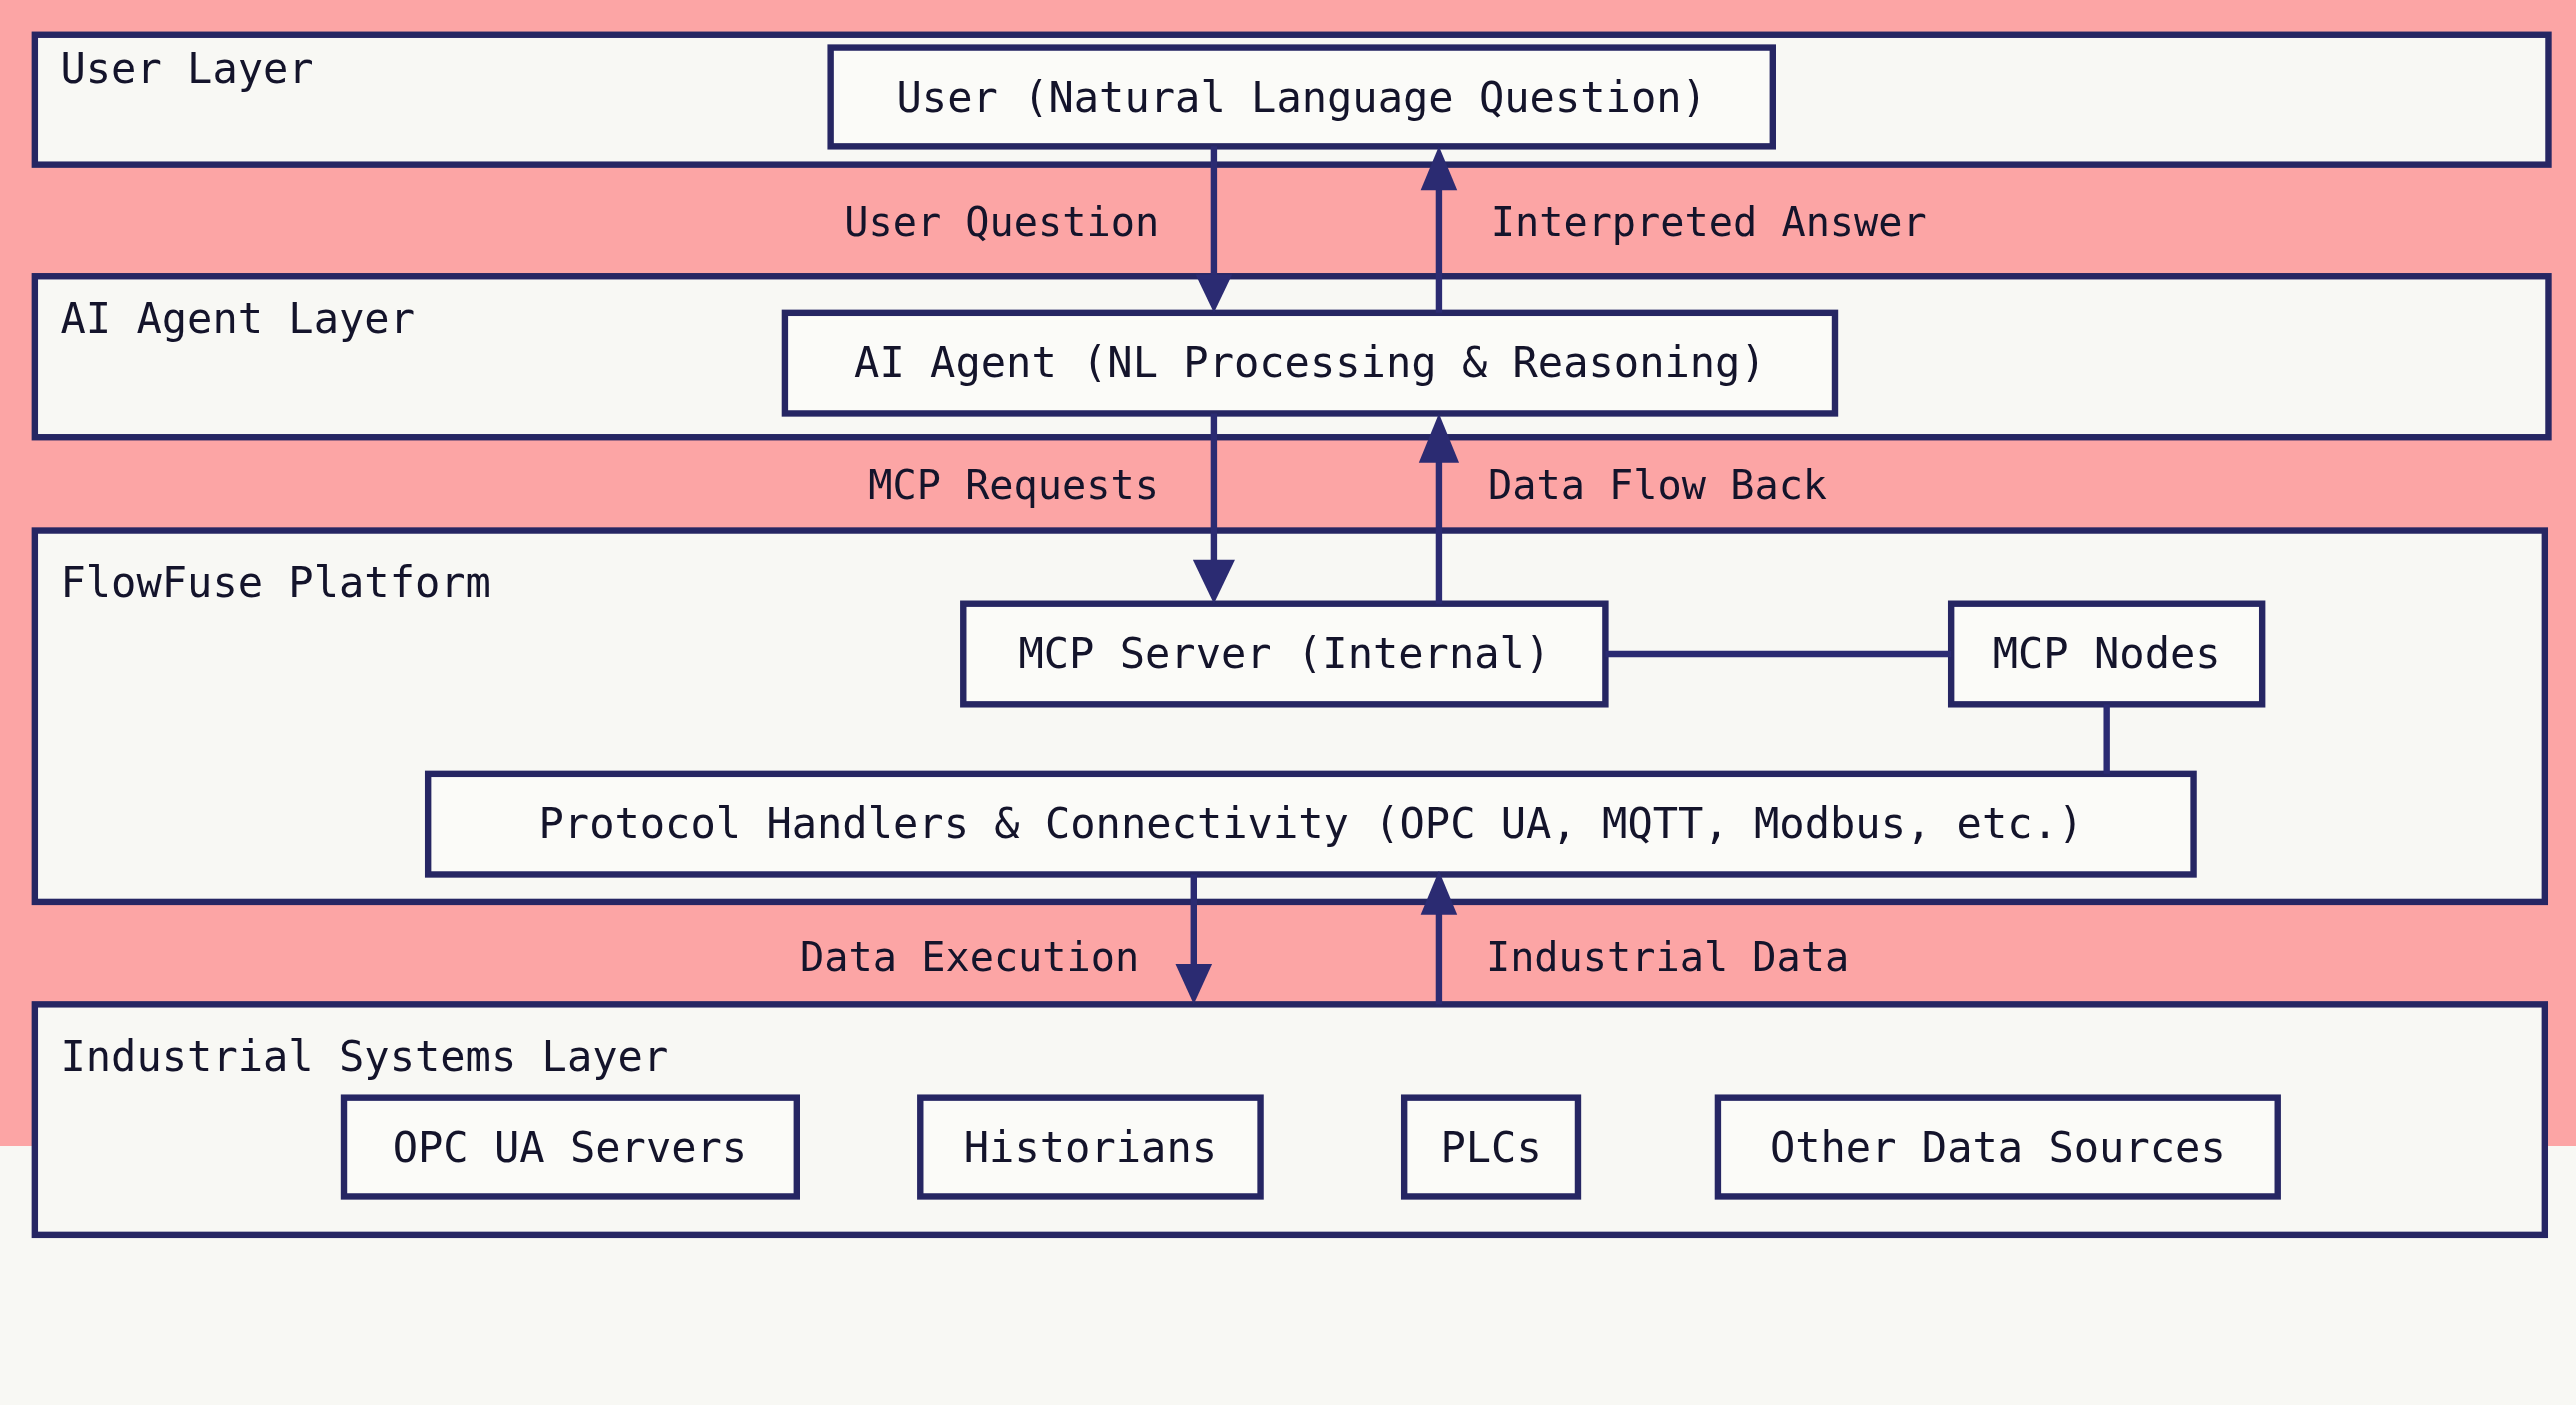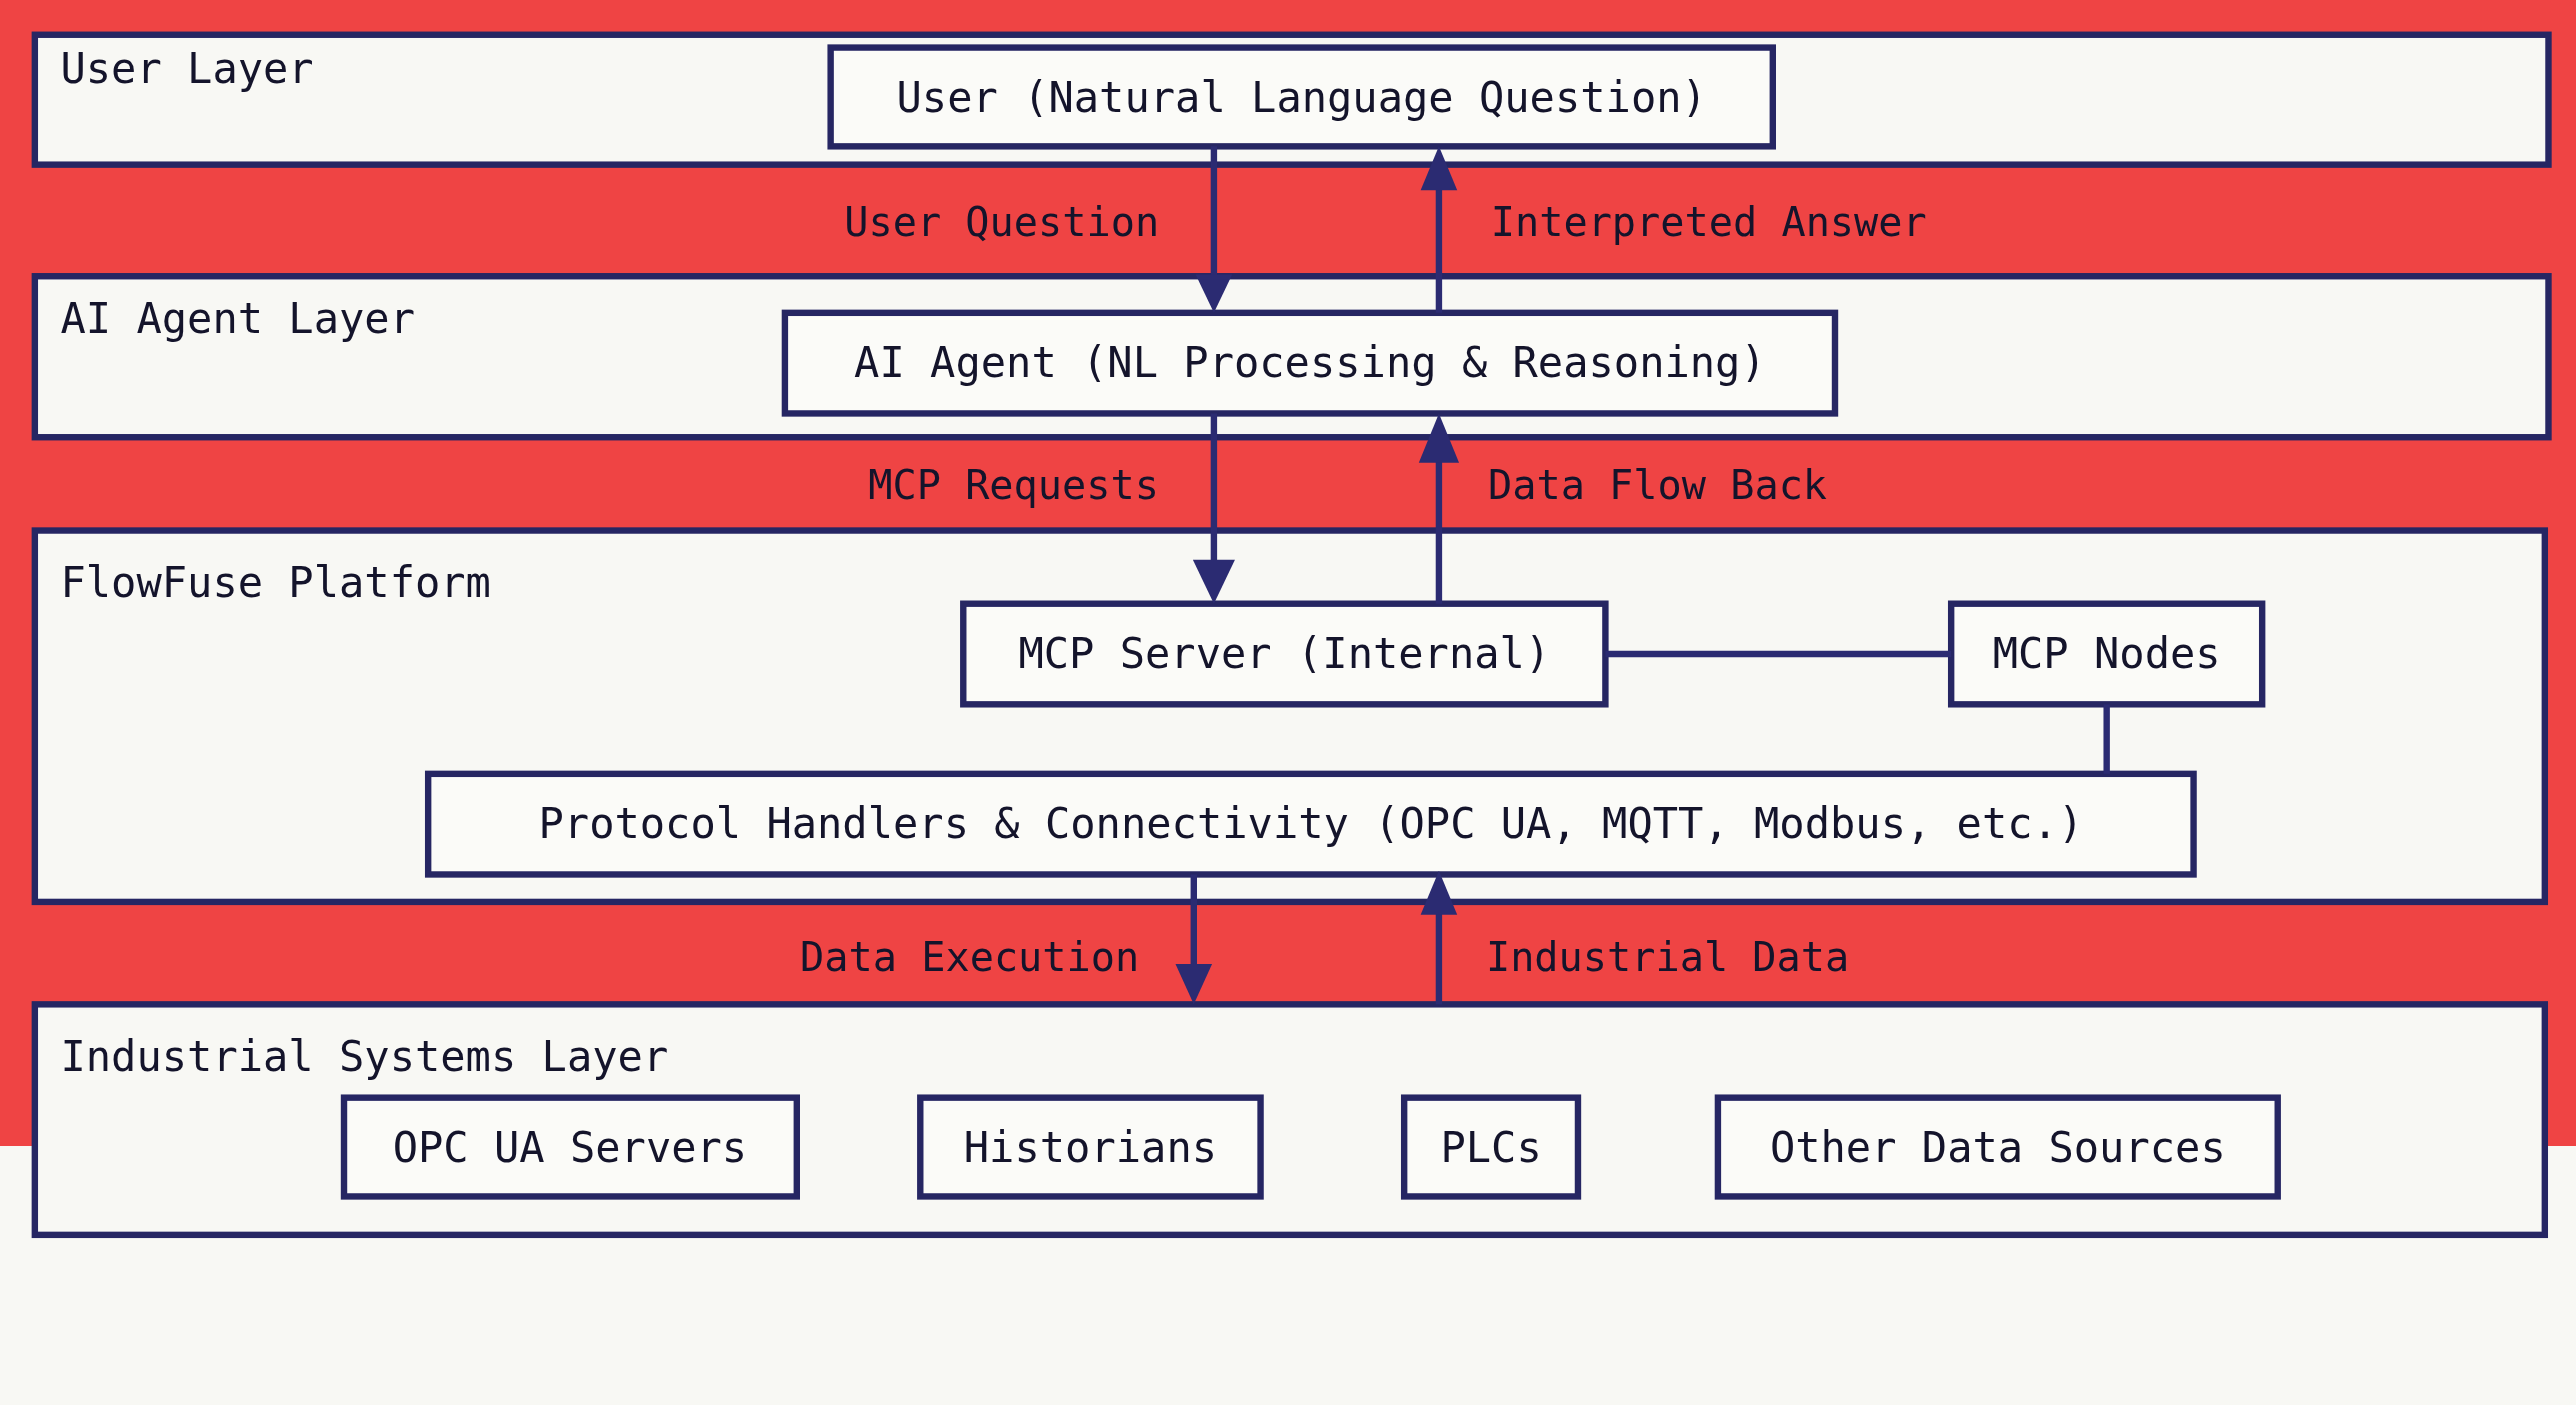--- a/index.html
+++ b/index.html
@@ -10,21 +10,21 @@
   body {
     width: 2576px;
     height: 1405px;
     overflow: hidden;
     font-family: "DejaVu Sans Mono", "Liberation Mono", monospace;
   }
   #diagram-root {
     position: relative;
     width: 2576px;
     height: 1146px;
-    background: #ef4444;
+    background: #fca5a5;
   }
   svg.layer {
     position: absolute;
     top: 0; left: 0;
     width: 2576px;
     height: 1405px;
   }
   .container-rect {
     fill: #f8f8f4;
     stroke: #262663;

